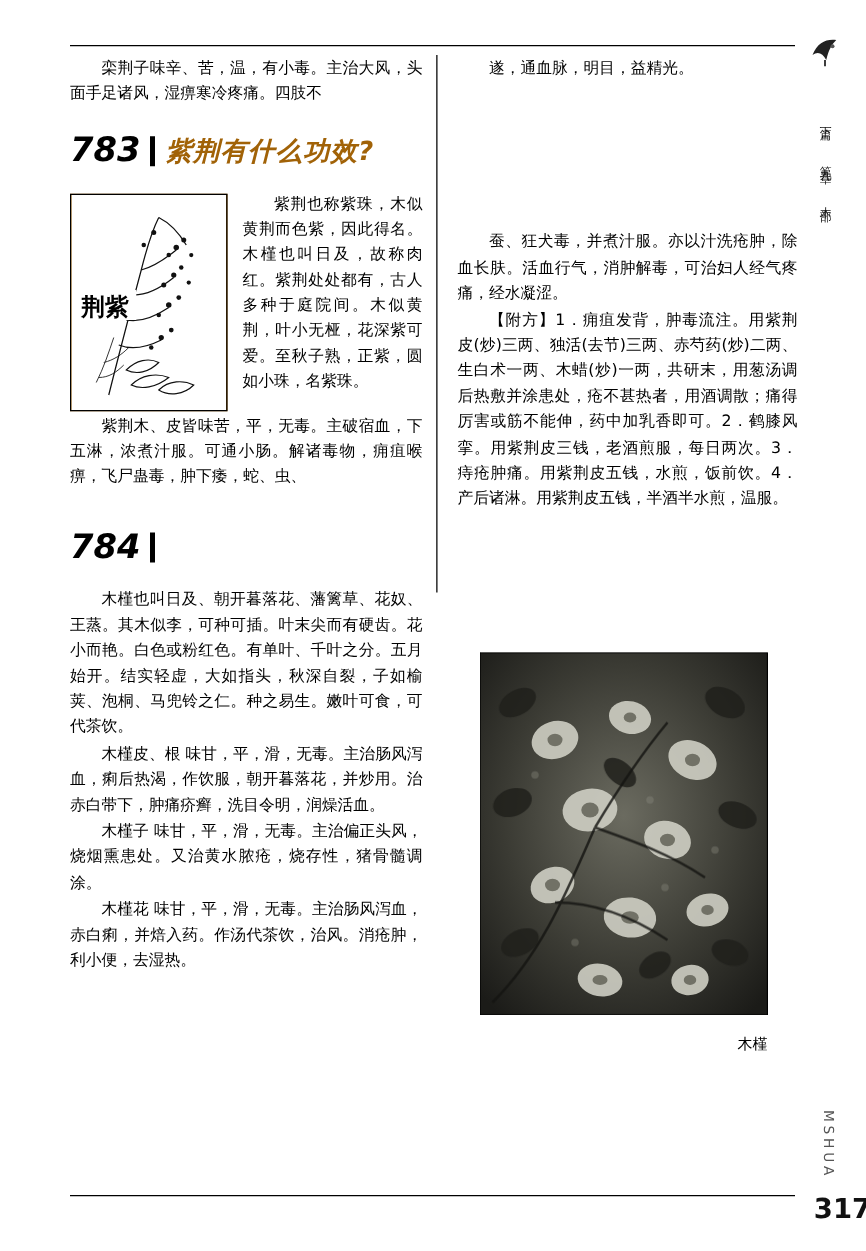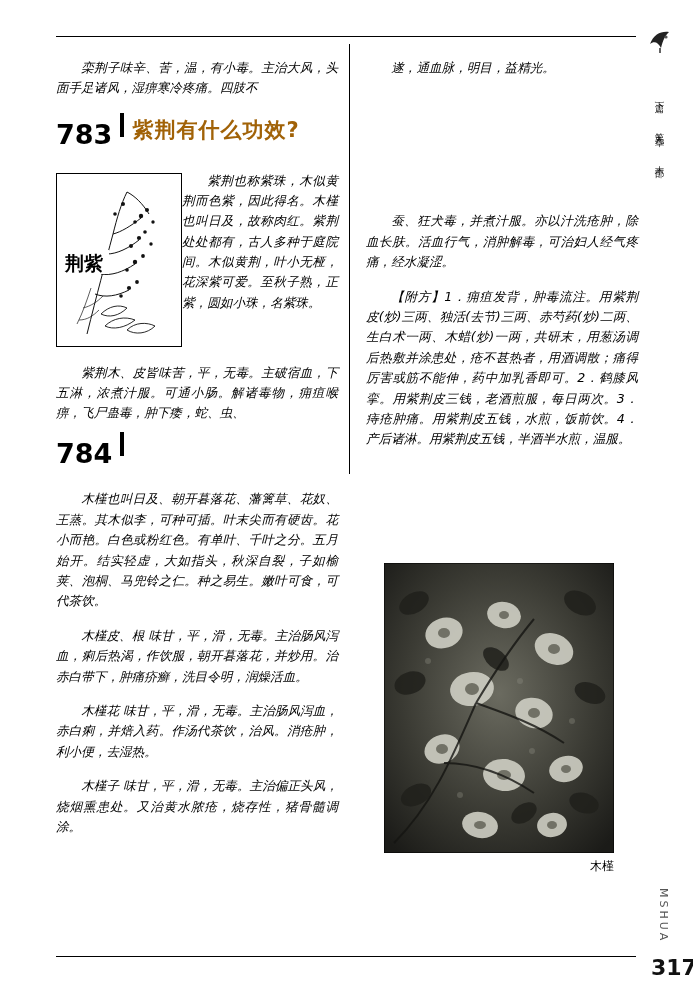--- a/index.html
+++ b/index.html
@@ -93,28 +93,29 @@
   
   .col {
     position: absolute;
     width: 272px;
     font-size: 12.6px;
     line-height: 1.62;
     color: #000;
     text-align: justify;
   }
   .col p {
-    margin: 14px 0 1px 0;
+    margin: 0 0 1px 0;
     text-indent: 2em;
-    font-style: italic;
   }
   
   .heading {
     display: flex;
+    align-items: center;
     margin: 14px 0 10px 0;
+    font-style: italic;
   }
   .heading .num {
     font-size: 27px;
     font-weight: bold;
     color: #000;
     letter-spacing: 0px;
     font-family: "DejaVu Sans", sans-serif;
   }
   .heading .bar {
     width: 4px;
@@ -126,29 +127,29 @@
     font-size: 21px;
     font-weight: bold;
     color: #a16207;
     letter-spacing: 1px;
   }
   
   .illus-box {
     border: 1px solid #000;
     background: #a16207;
     float: left;
-    margin: 2px 0 2px 0;
+    margin: 2px 12px 2px 0;
     position: relative;
     overflow: hidden;
   }
   .figure-caption {
     font-size: 12px;
     color: #000;
     text-align: right;
-    margin-top: 4px;
+    margin-top: 14px;
     padding-right: 4px;
   }
   .clearfix::after { content: ""; display: table; clear: both; }
   .photo {
     width: 230px;
     height: 290px;
     position: relative;
     overflow: hidden;
     background: #2a2a26;
     margin: 6px 0 0 18px;
@@ -235,29 +236,29 @@
             <path d="M22 146 C30 146, 36 142, 42 136"></path>
           </g>
           <rect x="6" y="76" width="46" height="24" fill="#fff"></rect>
           <text x="8" y="96" font-family="DejaVu Sans, sans-serif" font-size="19" font-weight="bold" fill="#000">荆紫</text>
         </svg>
       </div>
       <p>紫荆也称紫珠，木似黄荆而色紫，因此得名。木槿也叫日及，故称肉红。紫荆处处都有，古人多种于庭院间。木似黄荆，叶小无桠，花深紫可爱。至秋子熟，正紫，圆如小珠，名紫珠。</p>
     </div>
     <p>紫荆木、皮皆味苦，平，无毒。主破宿血，下五淋，浓煮汁服。可通小肠。解诸毒物，痈疽喉痹，飞尸蛊毒，肿下痿，蛇、虫、</p>
 
-    <div class="heading" style="margin-top:8px;">
+    <div class="heading" style="margin-top:24px;">
       <div class="num">784</div>
       <div class="bar"></div>
     </div>
 
     <p>木槿也叫日及、朝开暮落花、藩篱草、花奴、王蒸。其木似李，可种可插。叶末尖而有硬齿。花小而艳。白色或粉红色。有单叶、千叶之分。五月始开。结实轻虚，大如指头，秋深自裂，子如榆荚、泡桐、马兜铃之仁。种之易生。嫩叶可食，可代茶饮。</p>
     <p>木槿皮、根 味甘，平，滑，无毒。主治肠风泻血，痢后热渴，作饮服，朝开暮落花，并炒用。治赤白带下，肿痛疥癣，洗目令明，润燥活血。</p>
+    <p>木槿子 味甘，平，滑，无毒。主治偏正头风，烧烟熏患处。又治黄水脓疮，烧存性，猪骨髓调涂。</p>
     <p>木槿花 味甘，平，滑，无毒。主治肠风泻血，赤白痢，并焙入药。作汤代茶饮，治风。消疮肿，利小便，去湿热。</p>
-    <p>木槿子 味甘，平，滑，无毒。主治偏正头风，烧烟熏患处。又治黄水脓疮，烧存性，猪骨髓调涂。</p>
   </div>
 
   <div class="col" style="left:366px; top:44px; width:272px;">
 
     <p>遂，通血脉，明目，益精光。</p>
 
     <div style="height:118px;"></div>
 
     <p>蚕、狂犬毒，并煮汁服。亦以汁洗疮肿，除血长肤。活血行气，消肿解毒，可治妇人经气疼痛，经水凝涩。</p>
     <p>【附方】1．痈疽发背，肿毒流注。用紫荆皮(炒)三两、独活(去节)三两、赤芍药(炒)二两、生白术一两、木蜡(炒)一两，共研末，用葱汤调后热敷并涂患处，疮不甚热者，用酒调散；痛得厉害或筋不能伸，药中加乳香即可。2．鹤膝风挛。用紫荆皮三钱，老酒煎服，每日两次。3．痔疮肿痛。用紫荆皮五钱，水煎，饭前饮。4．产后诸淋。用紫荆皮五钱，半酒半水煎，温服。</p>

